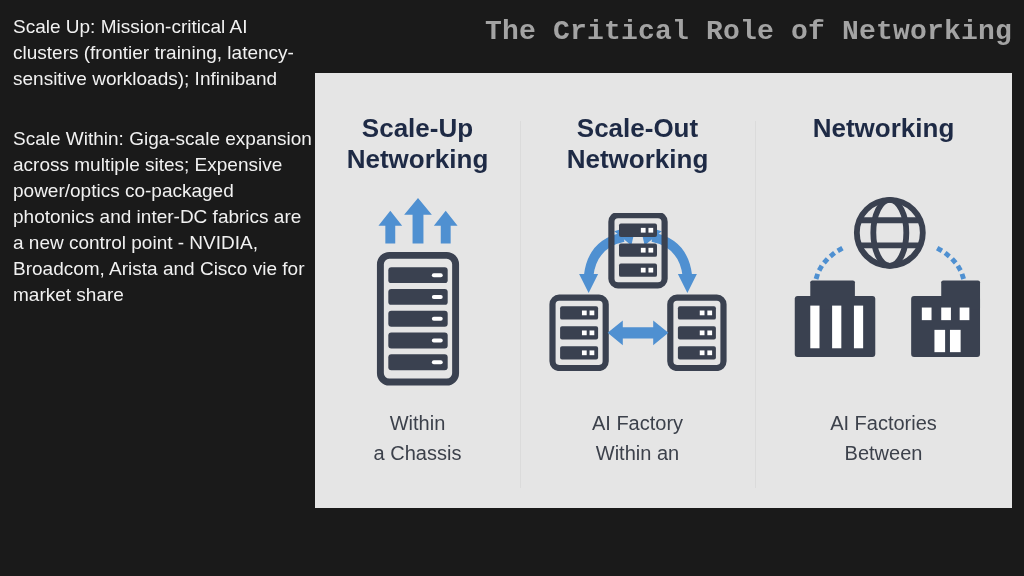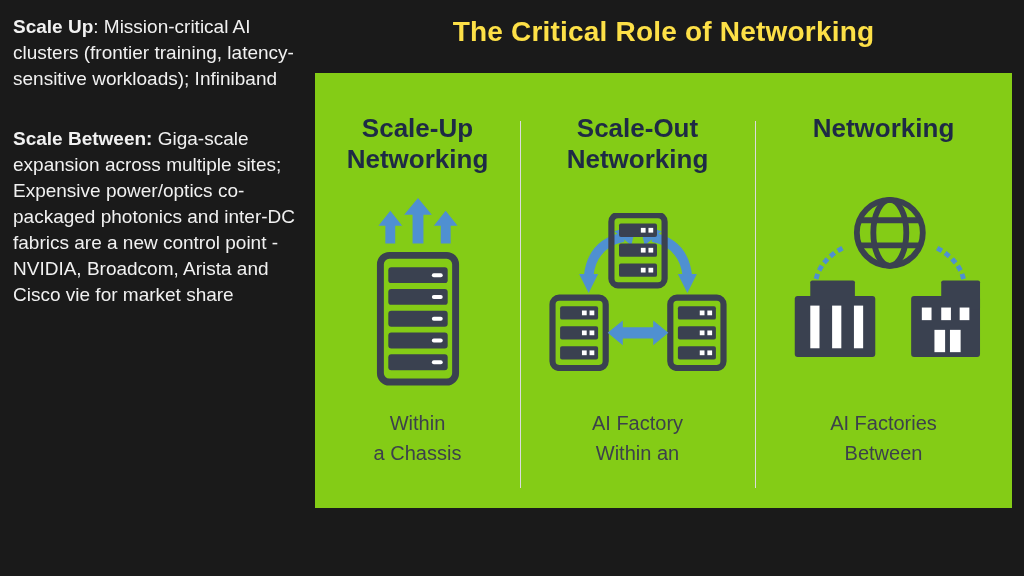--- a/index.html
+++ b/index.html
@@ -7,31 +7,31 @@
     width:1024px;height:576px;position:relative;overflow:hidden;
     background:#1a1a1a;
     font-family:"Liberation Sans", sans-serif;
   }
   
   .sidebar{
     position:absolute;left:13px;top:14px;width:300px;
     color:#f1f1f1;font-size:19px;line-height:26px;
   }
   .sidebar p{margin:0 0 34px 0;}
-  .lead{font-weight:bold;}
+  .lead{font-weight:normal;}
   
   .slide-title{
     position:absolute;left:315px;top:16px;width:697px;
-    text-align:center;color:#fde047;
-    font-size:28px;font-weight:bold;letter-spacing:0.2px;
+    text-align:right;color:#a3a3a3;
+    font-size:28px;font-weight:bold;letter-spacing:0.2px;font-family:Liberation Mono, monospace;
   }
   
   .panel{
     position:absolute;left:315px;top:73px;width:697px;height:435px;
-    background:#84cc16;display:flex;
+    background:#e5e5e5;display:flex;
   }
   .divider{
     position:absolute;top:48px;bottom:20px;width:1px;background:#dbdbdb;
   }
   .divider.d1{left:205px;}
   .divider.d2{left:440px;}
   .col{display:flex;flex-direction:column;align-items:center;}
   .col.c1{width:205px;}
   .col.c2{width:235px;}
   .col.c3{width:257px;}
@@ -49,21 +49,21 @@
   .dark-stroke{stroke:#3a4150;fill:none;}
   .blue-fill{fill:#4f90d1;}
   .blue-stroke{stroke:#4f90d1;fill:none;}
   .white-fill{fill:#ffffff;}
 </style>
 </head>
 <body>
 
 <div class="sidebar">
   <p><span class="lead">Scale Up</span><span>: Mission-critical AI clusters (frontier training, latency-sensitive workloads); Infiniband</span></p>
-  <p><span class="lead">Scale Between:</span><span> Giga-scale expansion across multiple sites; Expensive power/optics co-packaged photonics and inter-DC fabrics are a new control point - NVIDIA, Broadcom, Arista and Cisco vie for market share</span></p>
+  <p><span class="lead">Scale Within:</span><span> Giga-scale expansion across multiple sites; Expensive power/optics co-packaged photonics and inter-DC fabrics are a new control point - NVIDIA, Broadcom, Arista and Cisco vie for market share</span></p>
 </div>
 
 <div class="slide-title">The Critical Role of Networking</div>
 
 <div class="panel">
   <div class="divider d1"></div>
   <div class="divider d2"></div>
 
   <div class="col c1">
     <div class="col-header">

